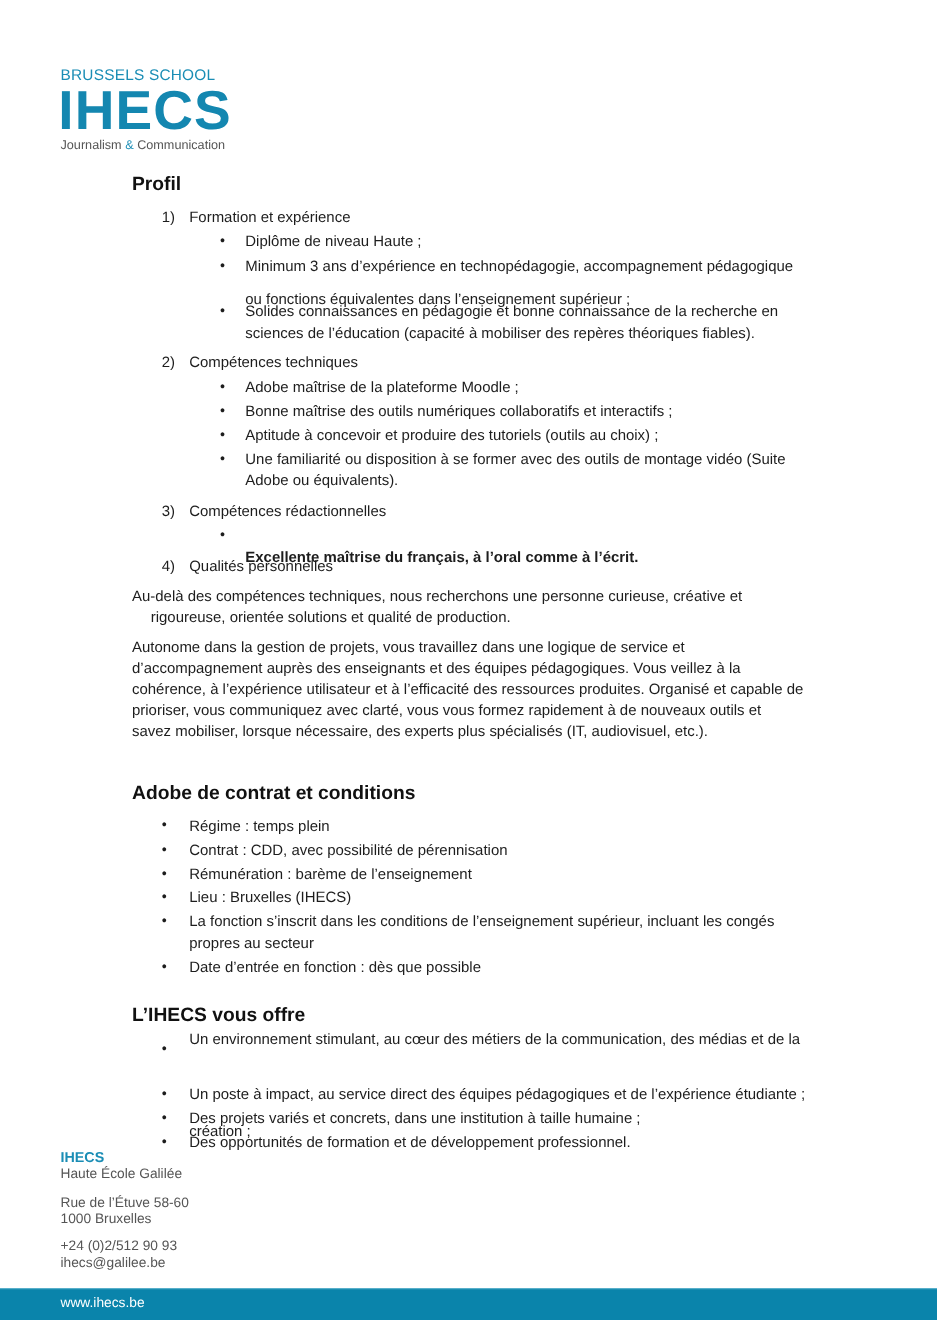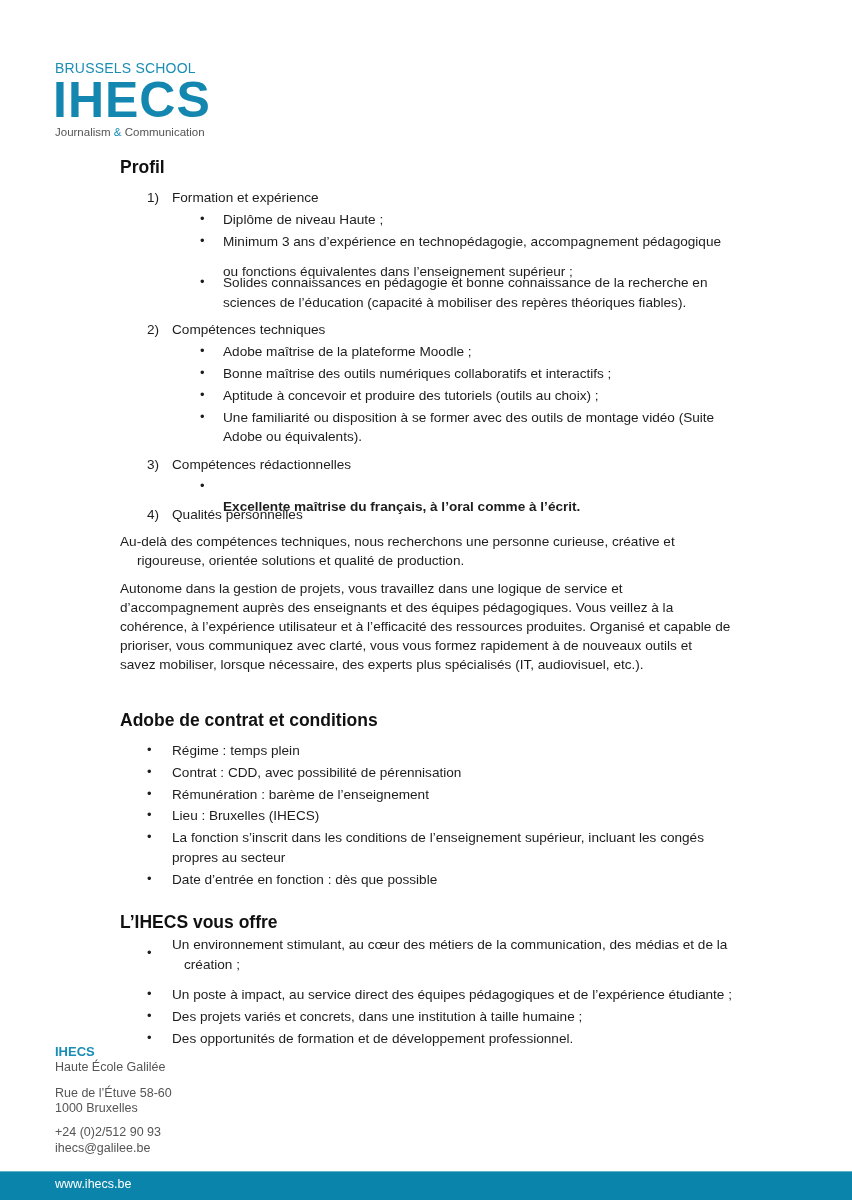--- a/index.html
+++ b/index.html
@@ -77,21 +77,21 @@
 <div class="abs line" style="left:172px;top:807px;">Lieu : Bruxelles (IHECS)</div>
 <div class="abs bullet" style="left:147px;top:829px;">•</div>
 <div class="abs line" style="left:172px;top:829px;">La fonction s’inscrit dans les conditions de l’enseignement supérieur, incluant les congés</div>
 <div class="abs line" style="left:172px;top:849px;">propres au secteur</div>
 <div class="abs bullet" style="left:147px;top:871px;">•</div>
 <div class="abs line" style="left:172px;top:871px;">Date d’entrée en fonction : dès que possible</div>
 
 <h2 class="abs" style="left:120px;top:912px;">L’IHECS vous offre</h2>
 <div class="abs bullet" style="left:147px;top:945px;">•</div>
 <div class="abs line" style="left:172px;top:892px;margin-top:44px;">Un environnement stimulant, au cœur des métiers de la communication, des médias et de la</div>
-<div class="abs line" style="left:172px;top:956px;margin-left:12px;">création ;</div>
+<div class="abs line" style="left:172px;top:1020px;">création ;</div>
 <div class="abs bullet" style="left:147px;top:986px;">•</div>
 <div class="abs line" style="left:172px;top:986px;">Un poste à impact, au service direct des équipes pédagogiques et de l’expérience étudiante ;</div>
 <div class="abs bullet" style="left:147px;top:1008px;">•</div>
 <div class="abs line" style="left:172px;top:1008px;">Des projets variés et concrets, dans une institution à taille humaine ;</div>
 <div class="abs bullet" style="left:147px;top:1030px;">•</div>
 <div class="abs line" style="left:172px;top:1030px;">Des opportunités de formation et de développement professionnel.</div>
 
 <div class="abs foot-title">IHECS</div>
 <div class="abs foot" style="left:55px;top:1060px;">Haute École Galilée</div>
 <div class="abs foot" style="left:55px;top:1086px;">Rue de l’Étuve 58-60</div>

